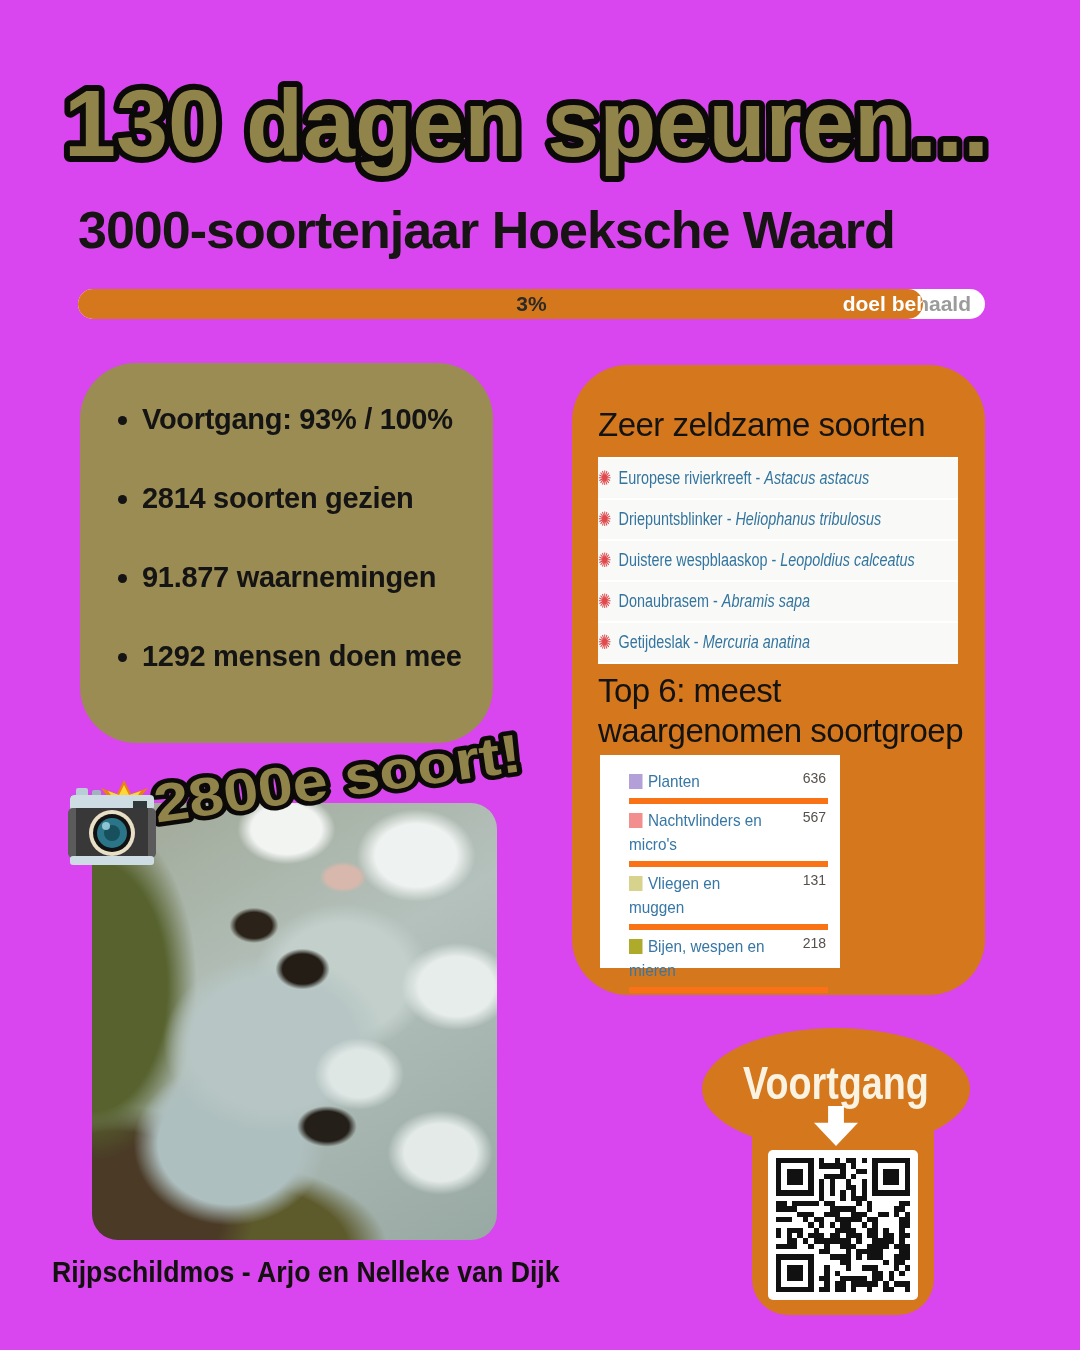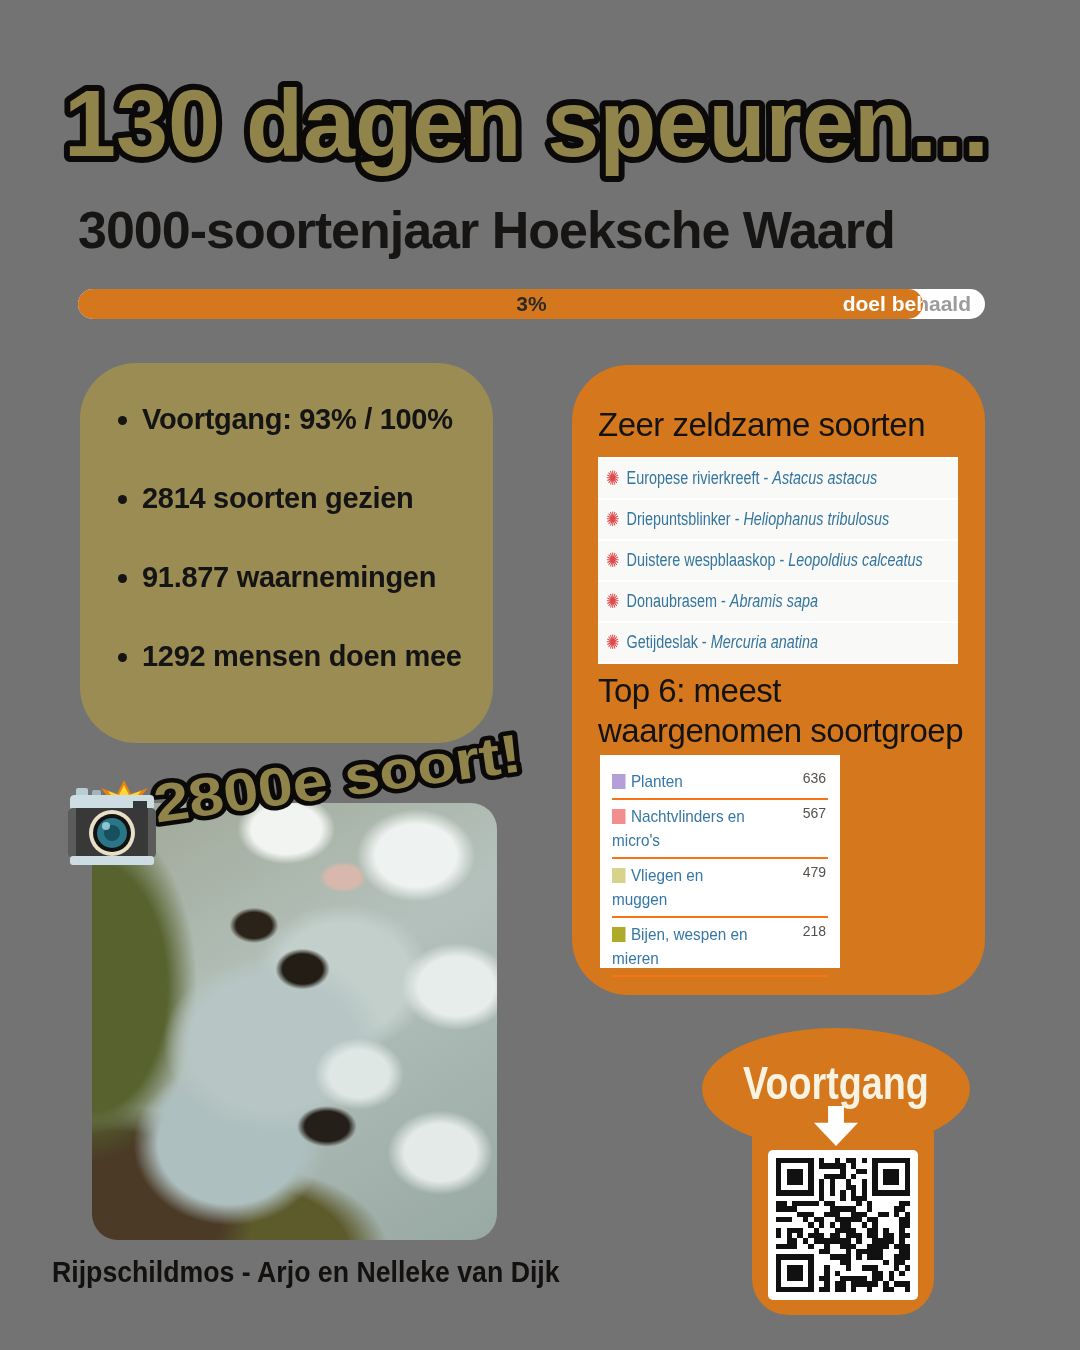--- a/index.html
+++ b/index.html
@@ -1,17 +1,17 @@
 <!DOCTYPE html>
 <html><head>
 <meta charset="utf-8">
 <style>
   html,body{margin:0;padding:0;}
   body{width:1080px;height:1350px;font-family:"Liberation Sans",sans-serif;}
-  .canvas{position:relative;width:1080px;height:1350px;background:#737373;overflow:hidden;}
+  .canvas{position:relative;width:1080px;height:1350px;background:#d946ef;overflow:hidden;}
 
   
   .title-svg{position:absolute;left:62px;top:56px;}
   .subtitle{position:absolute;left:78px;top:200px;font-size:52px;font-weight:800;
             color:#171513;letter-spacing:-1px;white-space:nowrap;}
 
   
   .pbar{position:absolute;left:78px;top:289px;width:907px;height:30px;border-radius:15px;
         background:#ffffff;}
   .pbar-gray-label{position:absolute;right:14px;top:0;line-height:30px;font-size:21px;
@@ -34,31 +34,31 @@
   .orange-box{position:absolute;left:572px;top:365px;width:413px;height:630px;
         border-radius:56px;background:#d5771c;}
   .ob-heading{position:absolute;left:26px;font-size:33px;font-weight:400;color:#131313;
         letter-spacing:-0.5px;line-height:40px;}
   .ob-heading.h1{top:40px;}
   .ob-heading.h2{top:306px;width:370px;}
 
   .rare-panel{position:absolute;left:26px;top:92px;width:360px;background:#ffffff;
         padding:2px 0;}
   .rare-row{height:39px;line-height:39px;background:#f9f9f7;border-bottom:2px solid #ffffff;
-        padding-left:8px;white-space:nowrap;overflow:hidden;}
+        padding-left:0;white-space:nowrap;overflow:hidden;}
   .rare-row:last-child{border-bottom:none;}
   .rare-inner{display:inline-block;transform:scaleX(0.8);transform-origin:left center;
         white-space:nowrap;}
   .rare-icon{color:#df4a4e;font-size:20px;margin-right:9px;vertical-align:-1px;}
   .rare-common,.rare-sep{font-size:18px;color:#33759f;}
   .rare-sci{font-size:18px;color:#33759f;font-style:italic;}
 
   .top6-panel{position:absolute;left:28px;top:390px;width:240px;height:213px;
         background:#ffffff;padding:10px 12px;box-sizing:border-box;}
-  .t6-row{position:relative;padding:5px 0 4px 0;border-bottom:2px solid #f97316;}
+  .t6-row{position:relative;padding:5px 0 4px 0;border-bottom:6px solid #f97316;margin-left:17px;}
   .t6-label{display:inline-block;width:162px;font-size:17px;line-height:24px;color:#3677a6;
         transform:scaleX(0.9);transform-origin:left top;}
   .t6-swatch{display:inline-block;width:15px;height:15px;margin-right:6px;
         vertical-align:-2px;}
   .t6-value{position:absolute;right:2px;top:5px;font-size:14px;color:#55504b;}
 
   
   .photo{position:absolute;left:92px;top:803px;width:405px;height:437px;border-radius:26px;
     background:
       radial-gradient(70px 50px at 48% 6%, #f2f4f2 0 50%, rgba(242,244,242,0) 70%),
@@ -152,21 +152,21 @@
       <div class="t6-row">
         <span class="t6-label"><span class="t6-swatch" style="background: rgb(179, 160, 216);"></span><span>Planten</span></span>
         <span class="t6-value">636</span>
       </div>
       <div class="t6-row">
         <span class="t6-label"><span class="t6-swatch" style="background: rgb(242, 142, 142);"></span><span>Nachtvlinders en micro's</span></span>
         <span class="t6-value">567</span>
       </div>
       <div class="t6-row">
         <span class="t6-label"><span class="t6-swatch" style="background: rgb(216, 211, 140);"></span><span>Vliegen en muggen</span></span>
-        <span class="t6-value">479</span>
+        <span class="t6-value">131</span>
       </div>
       <div class="t6-row">
         <span class="t6-label"><span class="t6-swatch" style="background: rgb(173, 171, 41);"></span><span>Bijen, wespen en mieren</span></span>
         <span class="t6-value">218</span>
       </div>
     </div>
   </div>
 
   <div class="photo"></div>
 

